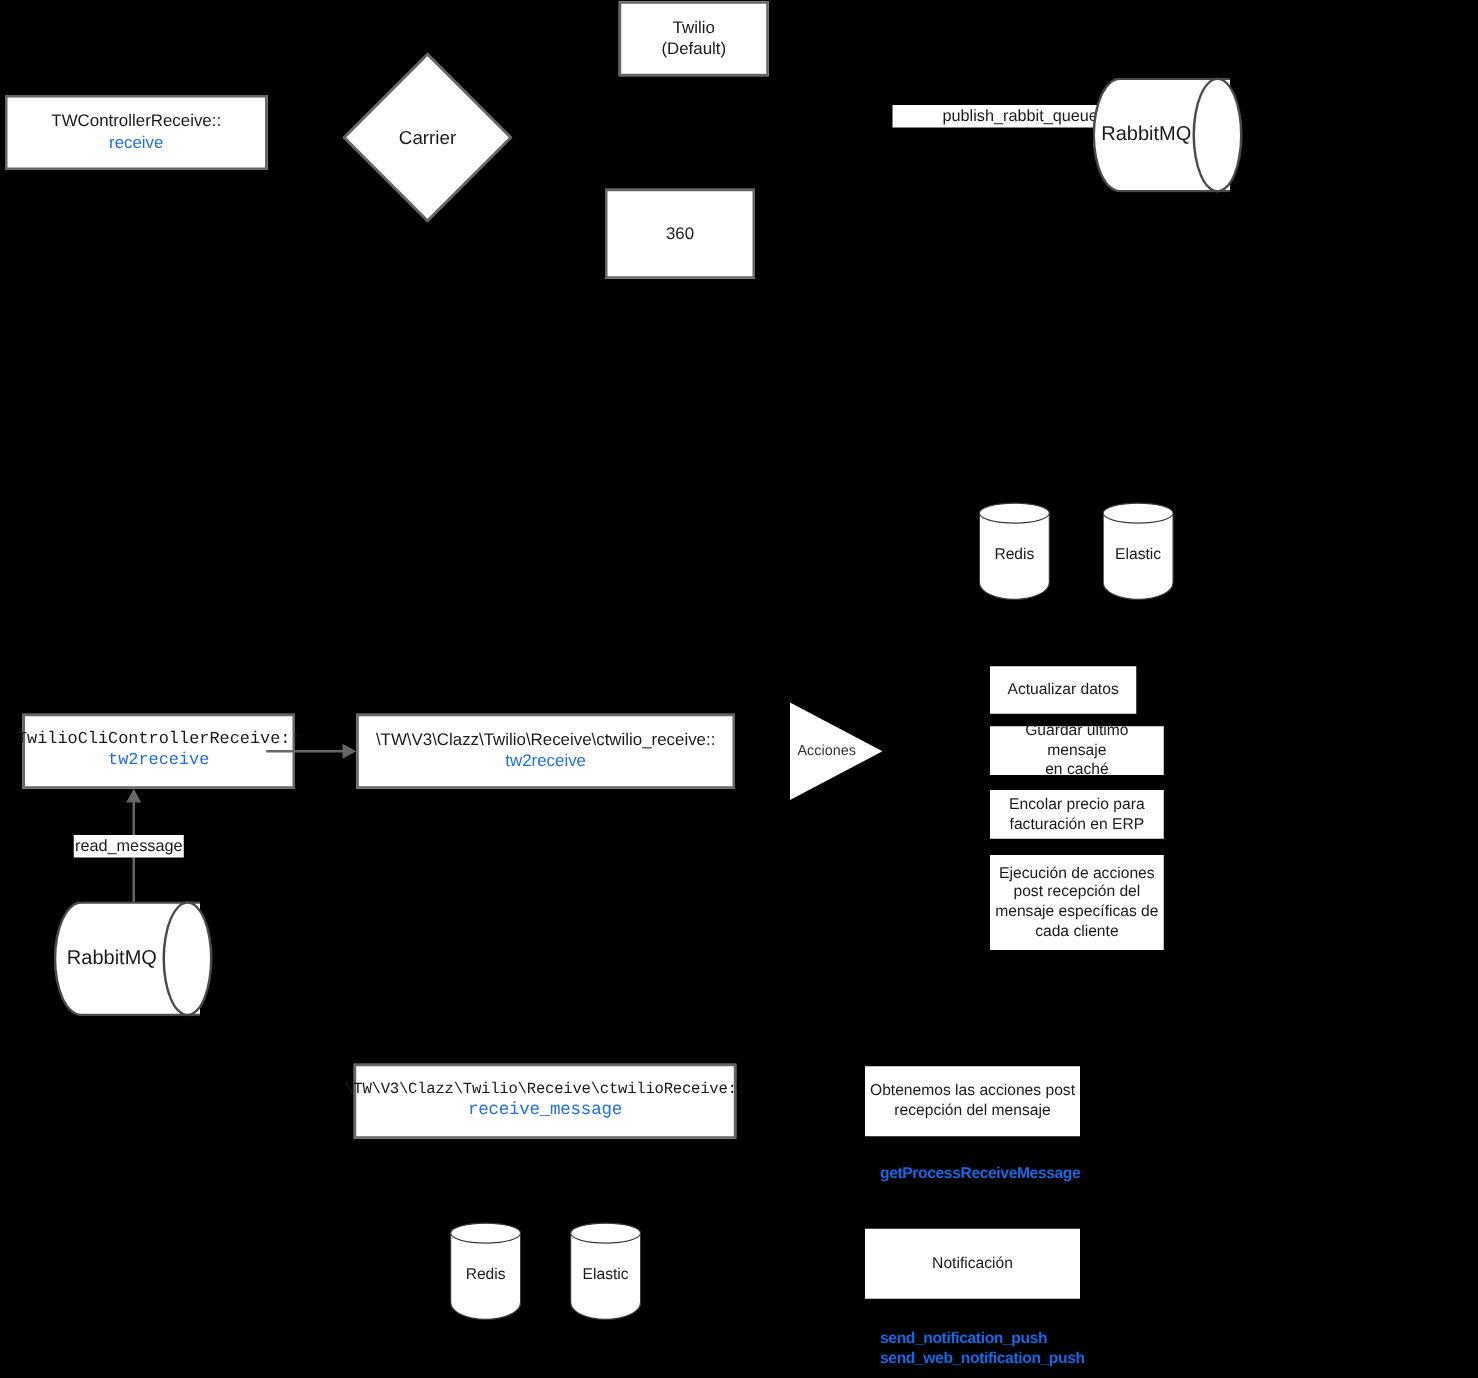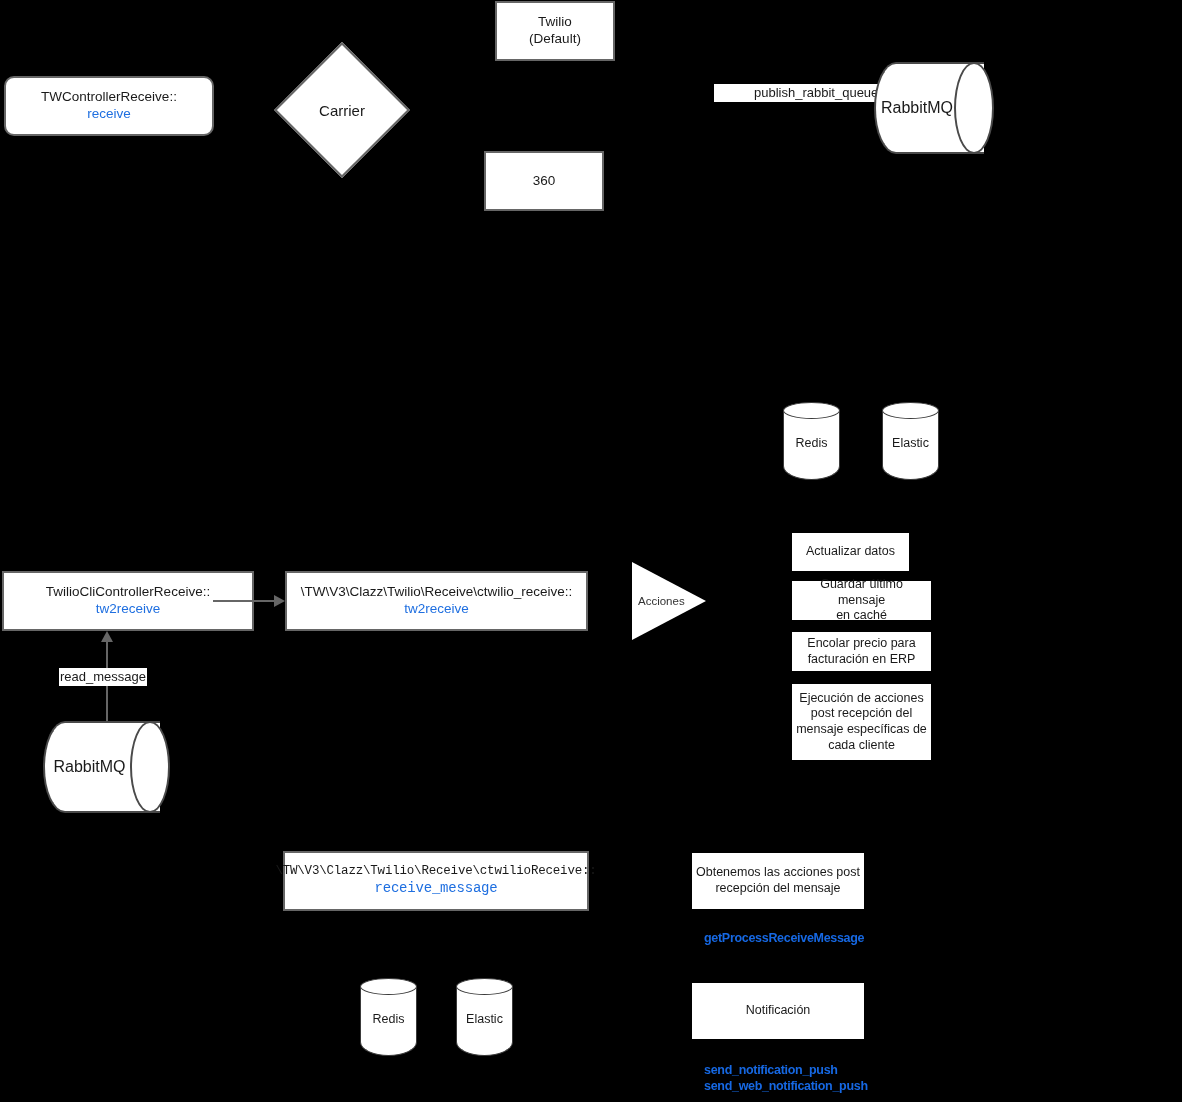--- a/index.html
+++ b/index.html
@@ -211,36 +211,36 @@
     letter-spacing: -0.3px;
     white-space: nowrap;
     margin-left: 14px;
   }
 </style>
 </head>
 <body>
 
 <div id="canvas">
 
-  <div class="box" style="left:4px; top:76px; width:210px; height:60px;border-radius:10px;">
+  <div class="box" style="left:4px; top:76px; width:210px; height:60px;">
     <span>TWControllerReceive::</span>
     <span class="sub">receive</span>
   </div>
 
   <div class="diamond" style="left:294px; top:62px; width:96px; height:96px;">
     <div class="dshape"></div>
     <div class="dlabel">Carrier</div>
   </div>
 
   <div class="box" style="left:495px; top:1px; width:120px; height:60px;">
     <span>Twilio</span>
     <span>(Default)</span>
   </div>
 
-  <div class="box" style="left:484px; top:151px; width:120px; height:60px;">
+  <div class="box" style="left:484px; top:151px; width:120px; height:72px;">
     <span>360</span>
   </div>
 
   <div class="edge-label" style="left:714px; top:84px;padding-left:40px;">publish_rabbit_queue</div>
 
   <div class="cyl-h" style="left:874px; top:62px; width:120px; height:92px;">
     <div class="body"></div>
     <div class="cap"></div>
     <div class="lbl">RabbitMQ</div>
   </div>
@@ -250,21 +250,21 @@
     <div class="top"></div>
     <div class="lbl">Redis</div>
   </div>
 
   <div class="cyl-v" style="left:882px; top:402px; width:57px; height:78px;">
     <div class="body"></div>
     <div class="top"></div>
     <div class="lbl">Elastic</div>
   </div>
 
-  <div class="box" style="left:2px; top:571px; width:252px; height:60px;">
+  <div class="box" style="left:18px; top:571px; width:218px; height:60px;font-family:Liberation Mono, monospace;">
     <span>TwilioCliControllerReceive::</span>
     <span class="sub">tw2receive</span>
   </div>
 
   <div class="edge-h" style="left:213px; top:600px; width:62px;"></div>
   <div class="arrowhead-r" style="left:274px; top:595px;"></div>
 
   <div class="box" style="left:285px; top:571px; width:303px; height:60px;">
     <span>\TW\V3\Clazz\Twilio\Receive\ctwilio_receive::</span>
     <span class="sub">tw2receive</span>

